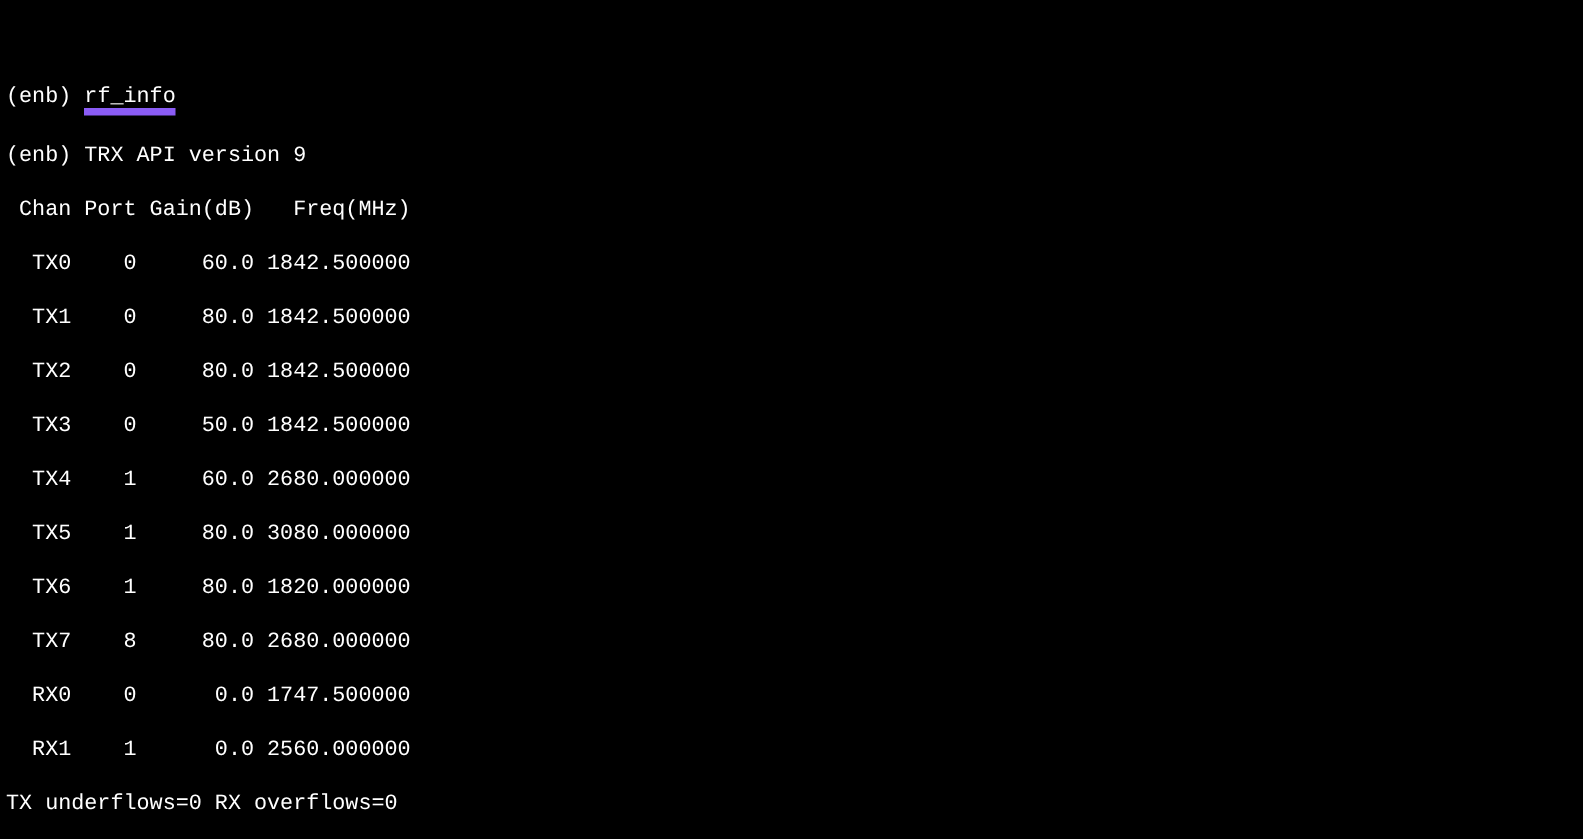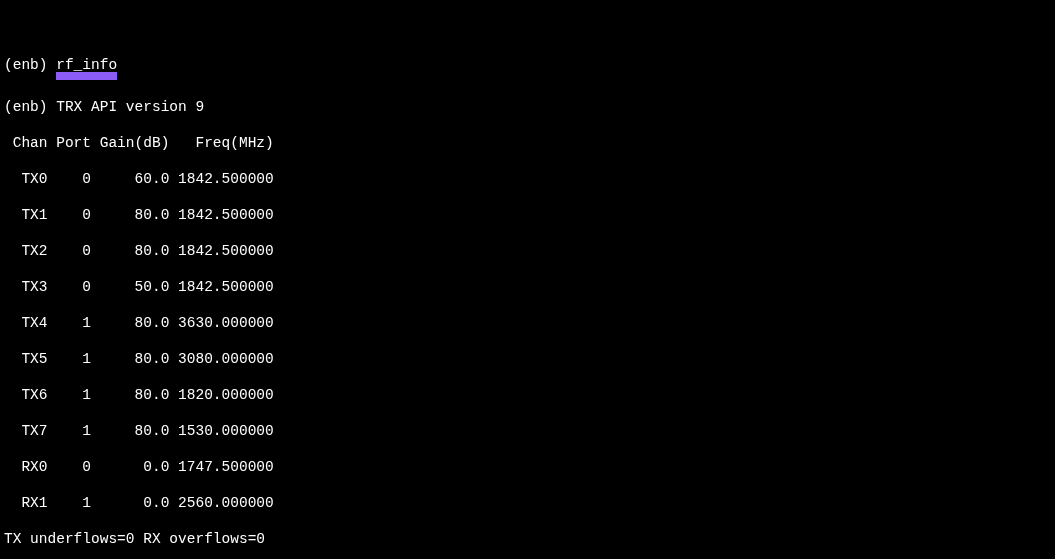--- a/index.html
+++ b/index.html
@@ -9,40 +9,40 @@
     font-family: "Consolas", "Courier New", monospace;
     font-size: 14.5px;
     line-height: 18px;
     padding: 2px 4px;
     white-space: pre;
     width: 1055px;
     height: 559px;
     overflow: hidden;
   }
   .hl-yellow {
-    border-bottom: 8px solid #8b5cf6;
+    border-bottom: 5px solid #8b5cf6;
     display: inline-block;
     line-height: 14px;
   }
 </style>
 </head>
 <body>
 
 
 <div><span>(enb) </span><span class="hl-yellow">rf_info</span></div>
 <div>(enb) TRX API version 9</div>
 <div> Chan Port Gain(dB)   Freq(MHz)</div>
 <div>  TX0    0     60.0 1842.500000</div>
 <div>  TX1    0     80.0 1842.500000</div>
 <div>  TX2    0     80.0 1842.500000</div>
 <div>  TX3    0     50.0 1842.500000</div>
-<div>  TX4    1     80.0 3630.000000</div>
+<div>  TX4    1     60.0 2680.000000</div>
 <div>  TX5    1     80.0 3080.000000</div>
 <div>  TX6    1     80.0 1820.000000</div>
-<div>  TX7    1     80.0 1530.000000</div>
+<div>  TX7    8     80.0 2680.000000</div>
 <div>  RX0    0      0.0 1747.500000</div>
 <div>  RX1    1      0.0 2560.000000</div>
 <div>TX underflows=0 RX overflows=0</div>
 
 
 
 
 
 
 

